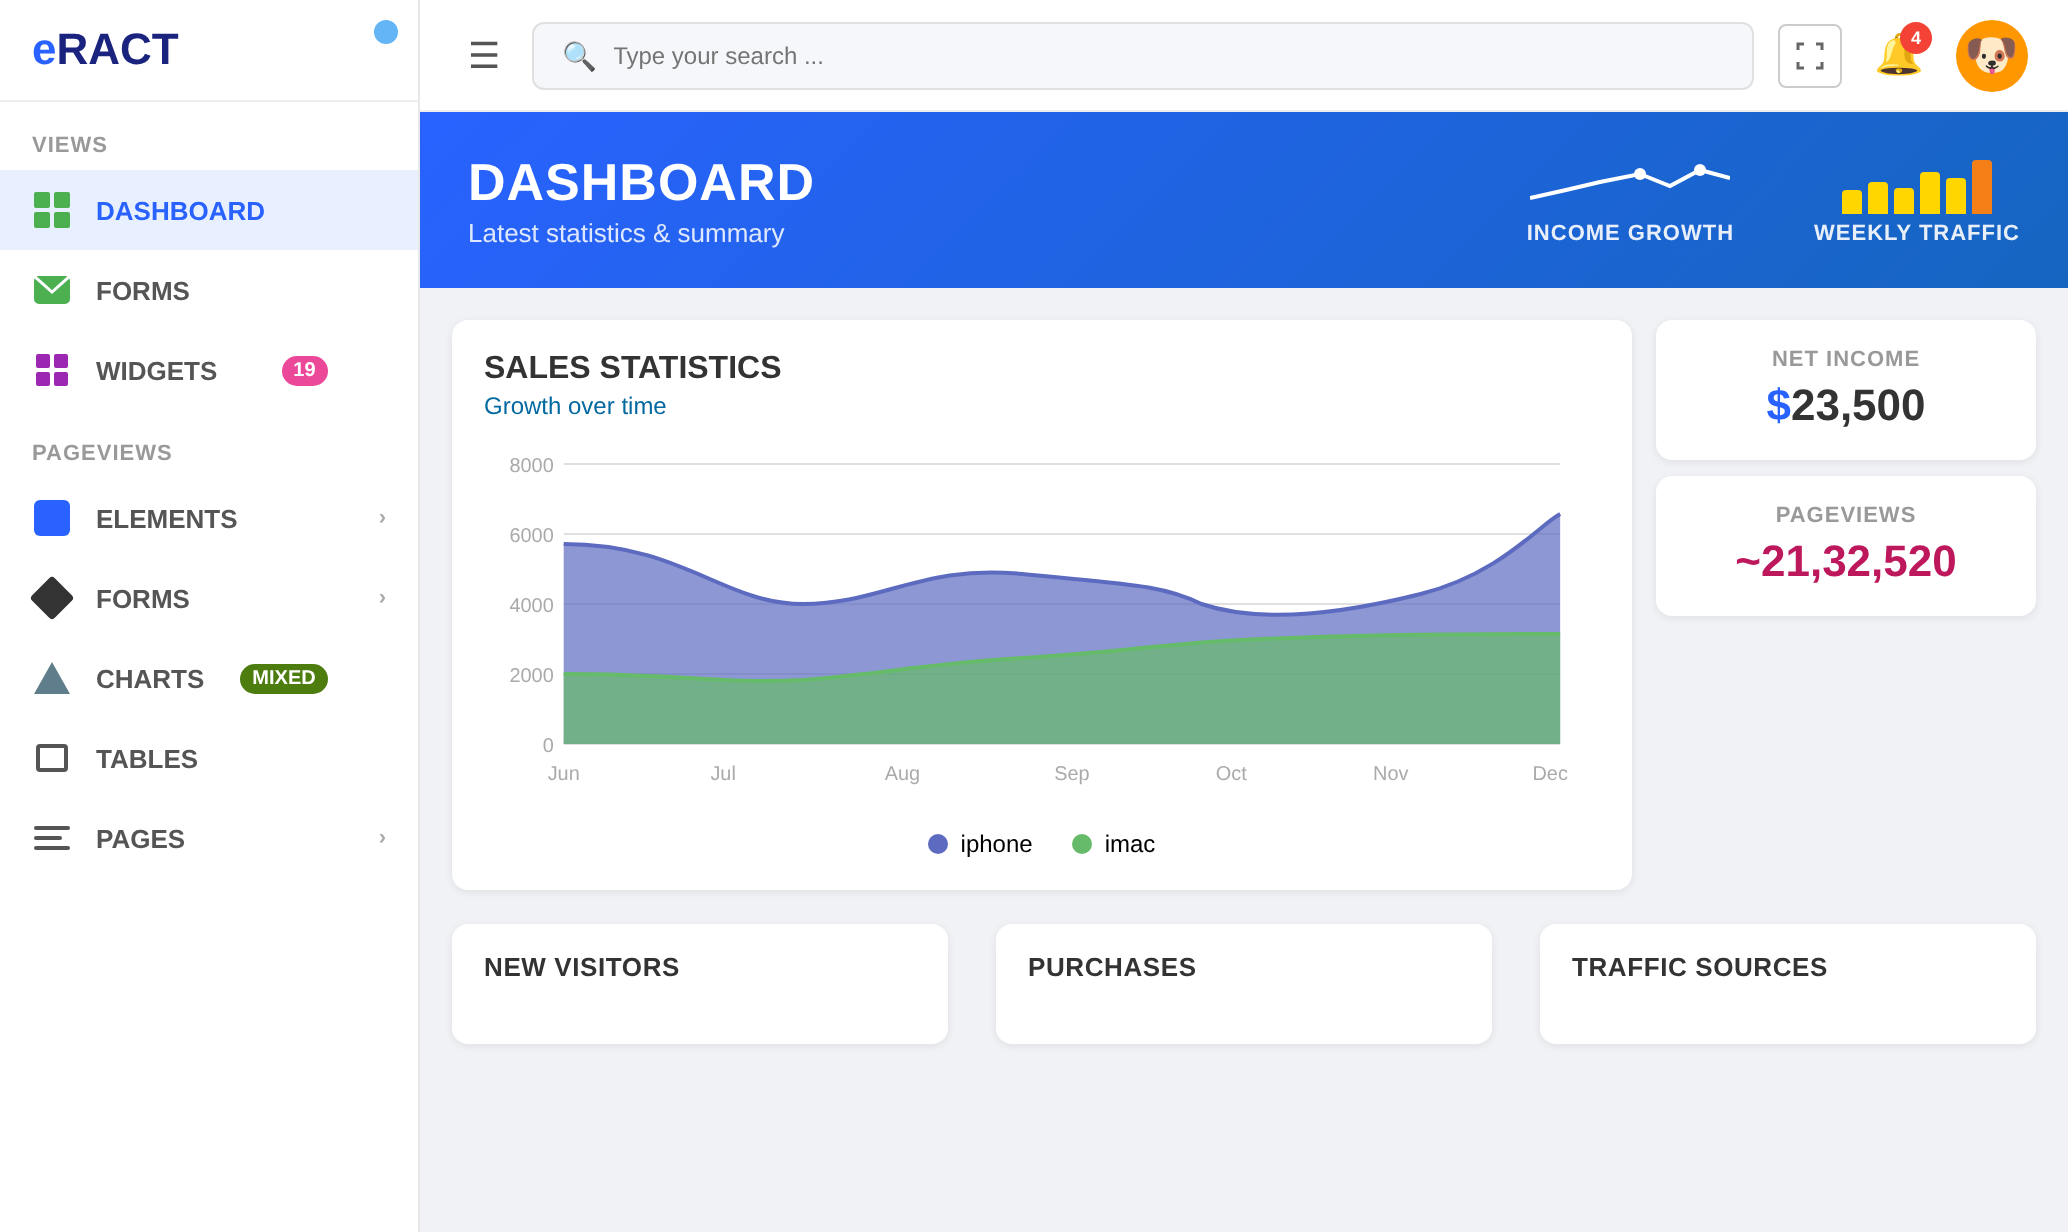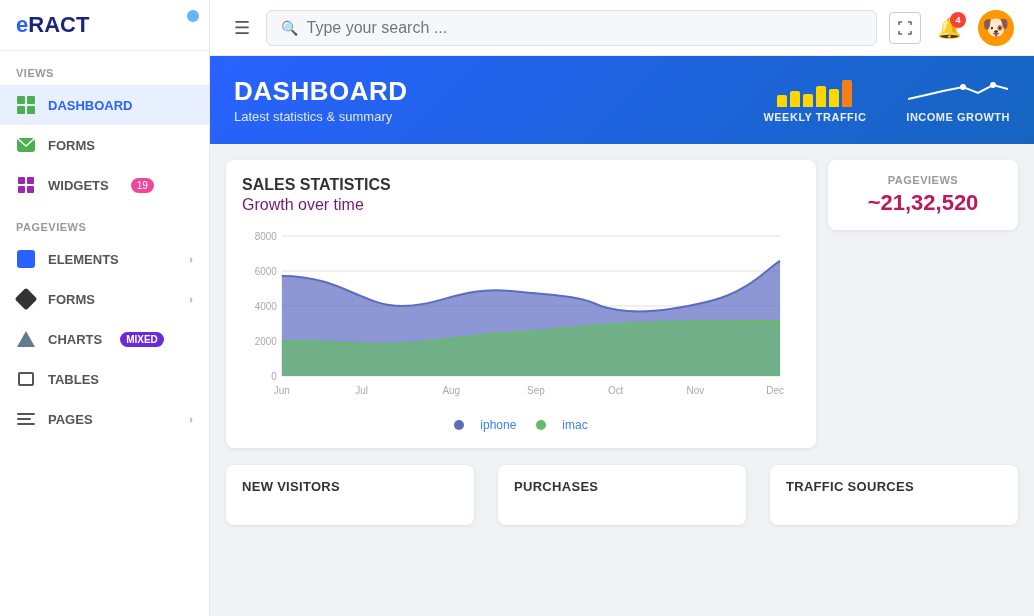--- a/index.html
+++ b/index.html
@@ -67,27 +67,27 @@
     }
     .sidebar-item .arrow {
       margin-left: auto;
       font-size: 11px;
       color: #aaa;
     }
     .badge {
       background: #ec4899;
       color: #fff;
       font-size: 10px;
-      font-weight: normal;
+      font-weight: bold;
       padding: 2px 6px;
       border-radius: 10px;
-      margin-left: 10px;
+      margin-left: 20px;
     }
     .badge-mixed {
-      background: #6d28d9;
+      background: #4d7c0f;
       color: #fff;
       font-size: 10px;
       font-weight: bold;
       padding: 2px 6px;
       border-radius: 10px;
       margin-left: 6px;
     }
 
     
     #main {
@@ -122,21 +122,21 @@
       border: 1px solid #e0e0e0;
       border-radius: 6px;
       padding: 8px 14px;
       gap: 8px;
     }
     .search-icon { color: #aaa; font-size: 14px; }
     .search-input {
       border: none;
       background: transparent;
       outline: none;
-      font-size: 16px;
+      font-size: 12px;
       color: #888;
       flex: 1;
     }
     .topbar-actions {
       display: flex;
       align-items: center;
       gap: 16px;
     }
     .fullscreen-btn {
       width: 32px; height: 32px;
@@ -249,38 +249,38 @@
     
     #stats-card {
       background: #fff;
       border-radius: 8px;
       flex: 1;
       margin-right: 12px;
       padding: 16px;
       box-shadow: 0 1px 4px rgba(0,0,0,0.08);
     }
     .stats-title { font-size: 16px; font-weight: bold; color: #333; }
-    .stats-subtitle { font-size: 16px; color: #701a75; margin-top: 2px; }
+    .stats-subtitle { font-size: 12px; color: #0369a1; margin-top: 2px; }
 
     
     .chart-area { margin-top: 12px; width: 100%; }
 
     
     .chart-legend {
       display: flex;
       gap: 20px;
       justify-content: center;
       margin-top: 8px;
     }
     .legend-item {
       display: flex;
       align-items: center;
-      gap: 16px;
+      gap: 6px;
       font-size: 12px;
-      color: #3b82f6;
+      color: #000000;
     }
     .legend-dot {
       width: 10px; height: 10px;
       border-radius: 50%;
     }
 
     
     #metrics-col {
       width: 190px;
       display: flex;
@@ -501,44 +501,44 @@
   </div>
 
   <div id="content">
 
     <div id="dashboard-header">
       <div>
         <div class="dashboard-title">DASHBOARD</div>
         <div class="dashboard-subtitle">Latest statistics &amp; summary</div>
       </div>
       <div class="header-stats">
+
+        <div class="header-stat">
+          <div class="income-line-chart">
+            <svg width="100" height="30" viewBox="0 0 100 30">
+              <polyline points="0,22 18,18 35,14 55,10 70,16 85,8 100,12" stroke="#fff" stroke-width="2" fill="none" stroke-dasharray="none"></polyline>
+              <circle cx="55" cy="10" r="3" fill="#fff"></circle>
+              <circle cx="85" cy="8" r="3" fill="#fff"></circle>
+            </svg>
+          </div>
+          <div class="header-stat-label">INCOME GROWTH</div>
+        </div>
 
         <div class="header-stat">
           <div class="header-stat-chart">
             <div class="weekly-bars">
               <div class="weekly-bar" style="height:40%;background:#ffd600;"></div>
               <div class="weekly-bar" style="height:55%;background:#ffd600;"></div>
               <div class="weekly-bar" style="height:45%;background:#ffd600;"></div>
               <div class="weekly-bar" style="height:70%;background:#ffd600;"></div>
               <div class="weekly-bar" style="height:60%;background:#ffd600;"></div>
               <div class="weekly-bar" style="height:90%;background:#f57f17;"></div>
             </div>
           </div>
           <div class="header-stat-label">WEEKLY TRAFFIC</div>
-        </div>
-
-        <div class="header-stat">
-          <div class="income-line-chart">
-            <svg width="100" height="30" viewBox="0 0 100 30">
-              <polyline points="0,22 18,18 35,14 55,10 70,16 85,8 100,12" stroke="#fff" stroke-width="2" fill="none" stroke-dasharray="none"></polyline>
-              <circle cx="55" cy="10" r="3" fill="#fff"></circle>
-              <circle cx="85" cy="8" r="3" fill="#fff"></circle>
-            </svg>
-          </div>
-          <div class="header-stat-label">INCOME GROWTH</div>
         </div>
       </div>
     </div>
 
     <div id="cards-row">
 
       <div id="stats-card">
         <div class="stats-title">SALES STATISTICS</div>
         <div class="stats-subtitle">Growth over time</div>
         <div class="chart-area">
@@ -578,20 +578,26 @@
           </div>
           <div class="legend-item">
             <div class="legend-dot" style="background:#66bb6a;"></div>
             <span>imac</span>
           </div>
         </div>
       </div>
 
       <div id="metrics-col">
 
+        <div class="metric-card">
+          <div class="metric-label">NET INCOME</div>
+          <div class="metric-value">
+            <span class="metric-prefix">$</span><span>23,500</span>
+          </div>
+        </div>
 
 
         <div class="metric-card">
           <div class="metric-label">PAGEVIEWS</div>
           <div class="metric-value green">
             <span>~</span><span>21,32,520</span>
           </div>
         </div>
       </div>
     </div>

